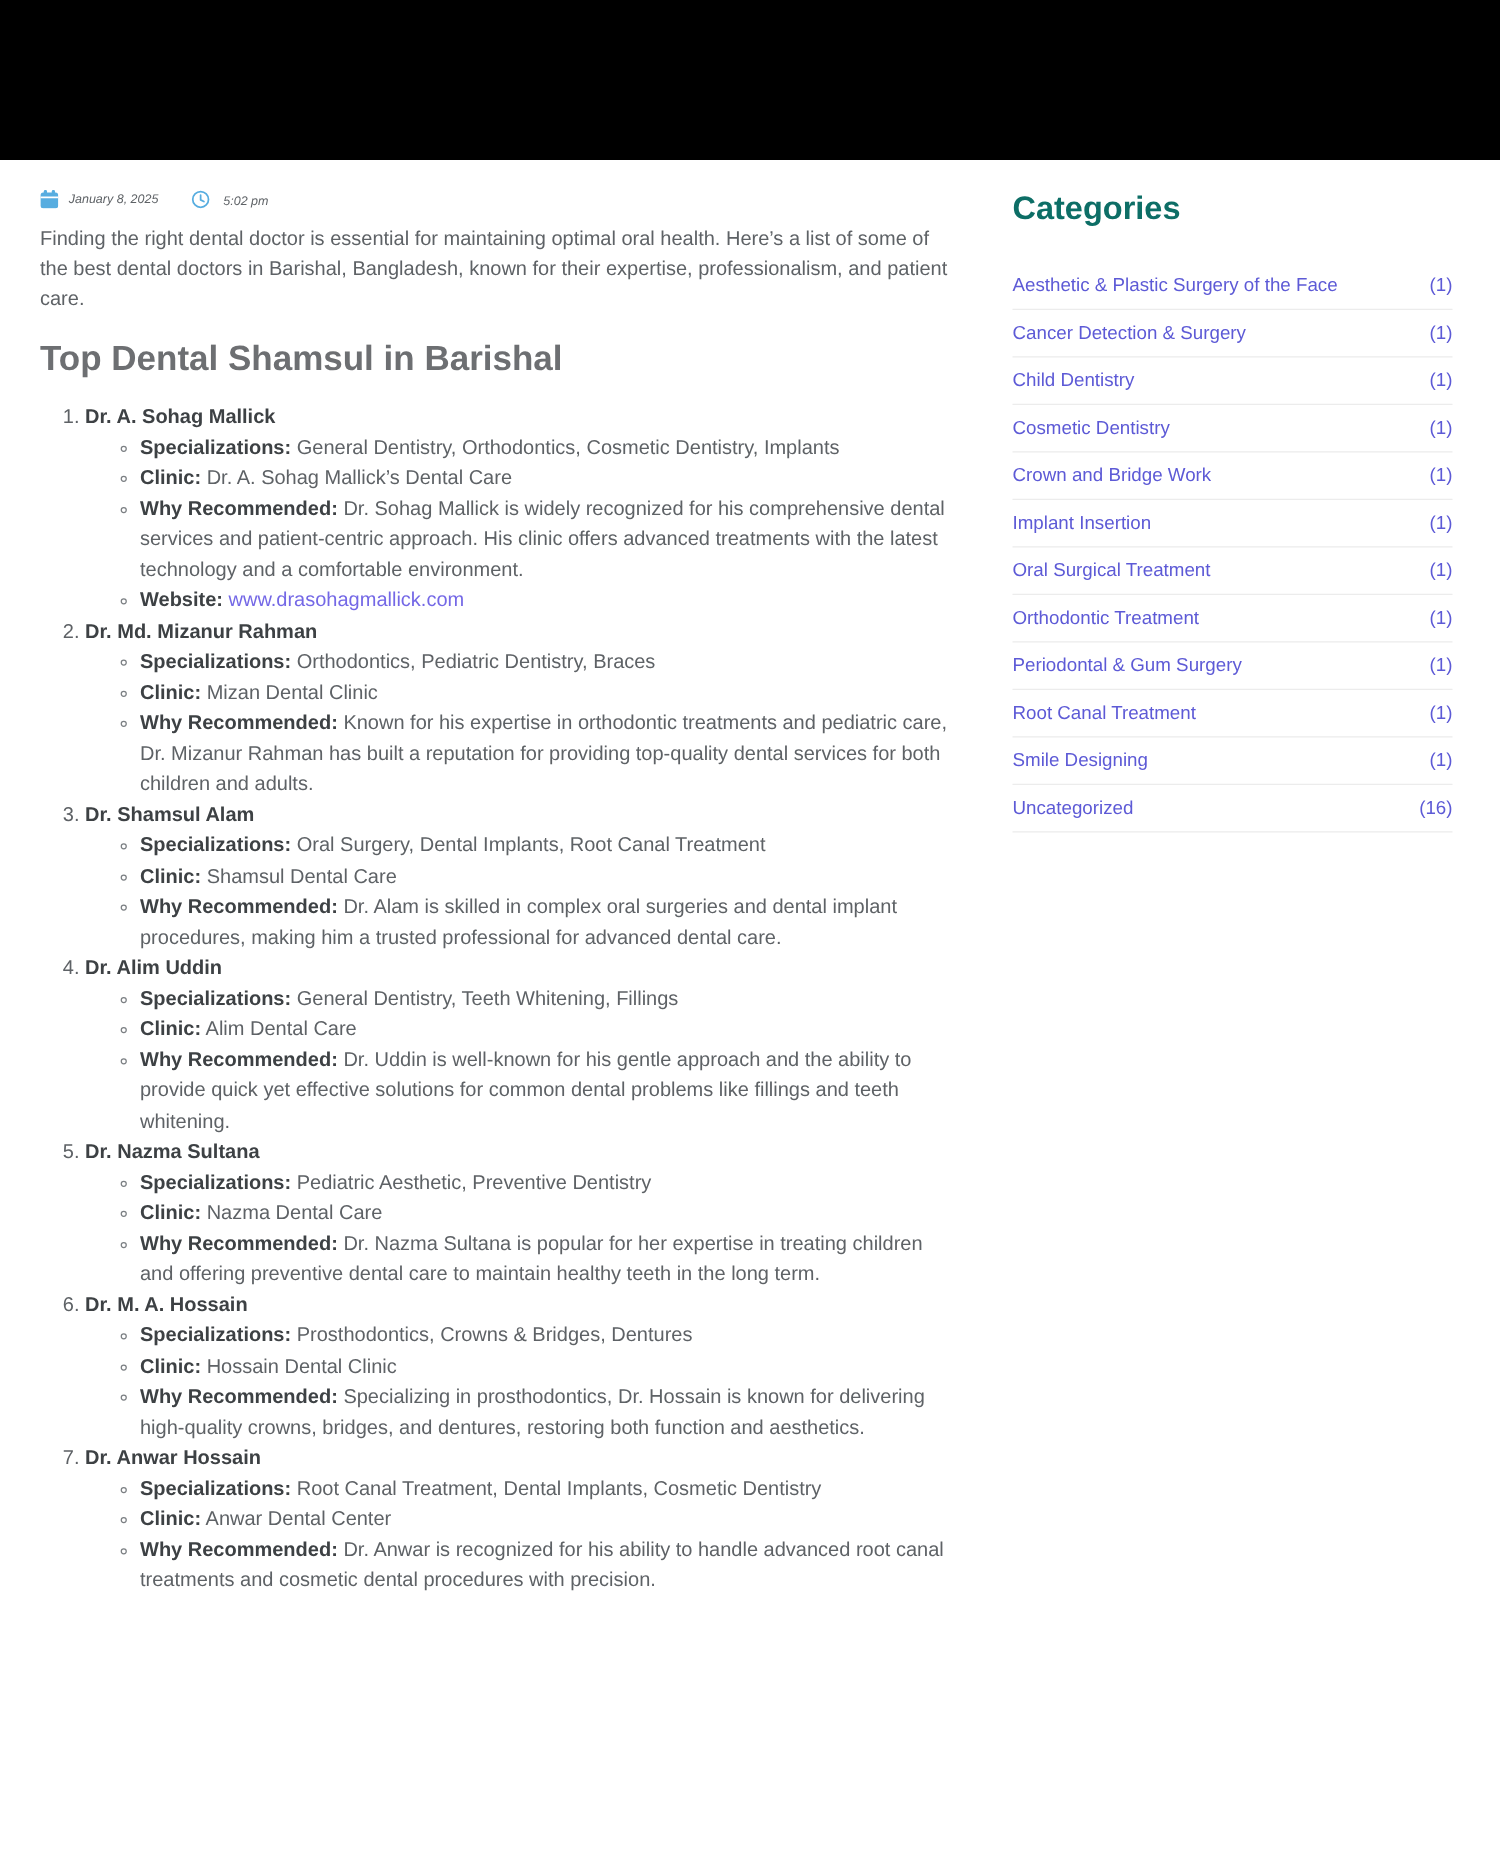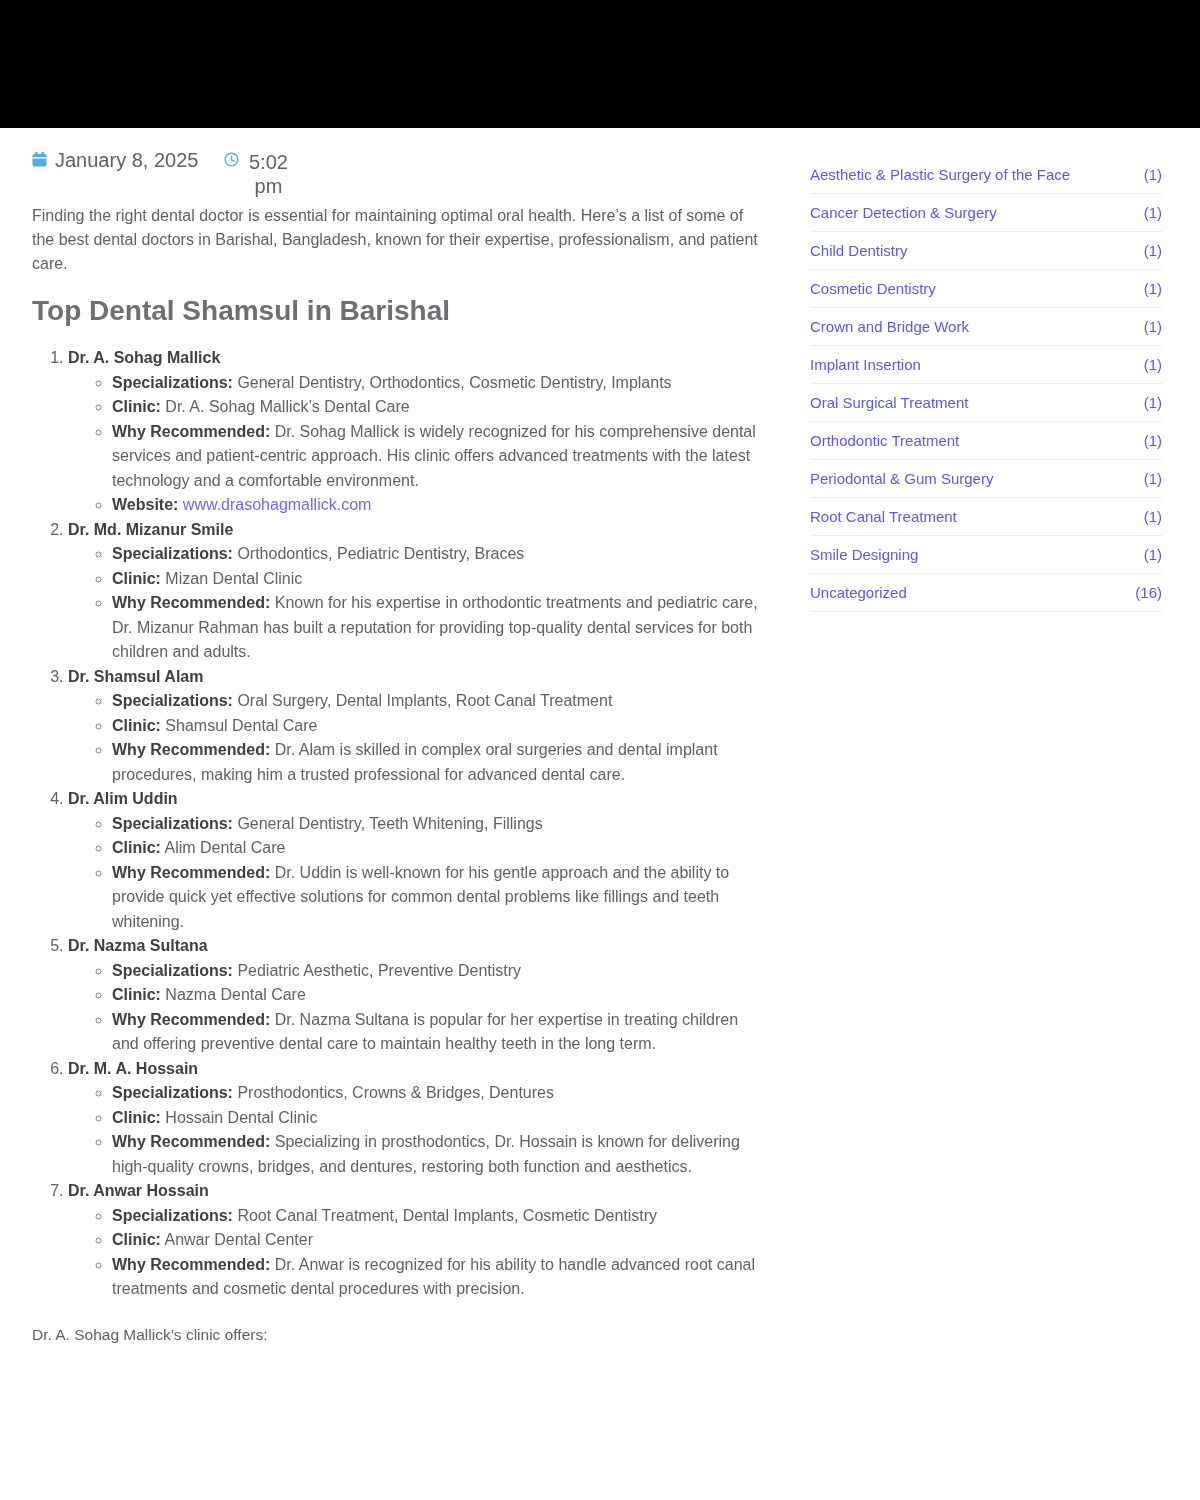--- a/index.html
+++ b/index.html
@@ -24,21 +24,21 @@
   }
   .top-bar{height:128px;width:100%;background:var(--header-bg);}
   .container{display:flex;padding:0 32px;}
   .main{width:736px;margin-right:42px;flex:none;}
   .sidebar{width:352px;flex:none;}
 
   h1.page-title{
     font-size:37px;line-height:44px;font-weight:700;
     color:var(--title-green);margin:24px 0 0;
   }
-  .meta{display:flex;margin-top:22px;font-size:20px;color:var(--body-text);}
+  .meta{display:flex;margin-top:22px;font-size:10px;color:var(--body-text);font-style:italic;}
   .meta-item{display:flex;align-items:flex-start;}
   .meta-item .icon{color:var(--meta-icon-blue);display:block;margin-top:2px;}
   .meta-item .icon svg{display:block;}
   .meta-date-text{margin-left:8px;line-height:20px;}
   .meta-item.time{margin-left:26px;}
   .time-text{display:inline-block;width:44px;text-align:center;margin-left:7px;line-height:24px;}
 
   p.intro{margin:6px 0 0;font-size:16px;line-height:24px;}
   h2.section-title{
     font-size:28px;line-height:34px;font-weight:700;
@@ -113,21 +113,21 @@
     <span class="doc-name">Dr. A. Sohag Mallick</span>
     <ul class="doc-details">
       <li><strong>Specializations:</strong> <span>General Dentistry, Orthodontics, Cosmetic Dentistry, Implants</span></li>
       <li><strong>Clinic:</strong> <span>Dr. A. Sohag Mallick’s Dental Care</span></li>
       <li><strong>Why Recommended:</strong> <span>Dr. Sohag Mallick is widely recognized for his comprehensive dental services and patient-centric approach. His clinic offers advanced treatments with the latest technology and a comfortable environment.</span></li>
       <li><strong>Website:</strong> <a class="site-link">www.drasohagmallick.com</a></li>
     </ul>
   </li>
 
   <li>
-    <span class="doc-name">Dr. Md. Mizanur Smile</span>
+    <span class="doc-name">Dr. Md. Mizanur Rahman</span>
     <ul class="doc-details">
       <li><strong>Specializations:</strong> <span>Orthodontics, Pediatric Dentistry, Braces</span></li>
       <li><strong>Clinic:</strong> <span>Mizan Dental Clinic</span></li>
       <li><strong>Why Recommended:</strong> <span>Known for his expertise in orthodontic treatments and pediatric care, Dr. Mizanur Rahman has built a reputation for providing top-quality dental services for both children and adults.</span></li>
 
     </ul>
   </li>
 
   <li>
     <span class="doc-name">Dr. Shamsul Alam</span>
@@ -173,24 +173,24 @@
     <span class="doc-name">Dr. Anwar Hossain</span>
     <ul class="doc-details">
       <li><strong>Specializations:</strong> <span>Root Canal Treatment, Dental Implants, Cosmetic Dentistry</span></li>
       <li><strong>Clinic:</strong> <span>Anwar Dental Center</span></li>
       <li><strong>Why Recommended:</strong> <span>Dr. Anwar is recognized for his ability to handle advanced root canal treatments and cosmetic dental procedures with precision.</span></li>
 
     </ul>
   </li>
 </ol>
 
-    <p class="offers">Dr. A. Sohag Mallick’s clinic offers:</p>
   </main>
 
   <aside class="sidebar">
+    <h2 class="sidebar-title">Categories</h2>
     <ul class="cat-list">
   <li class="cat-item">
     <a class="cat-link">Aesthetic &amp; Plastic Surgery of the Face</a>
     <span class="cat-count">(1)</span>
   </li>
 
   <li class="cat-item">
     <a class="cat-link">Cancer Detection &amp; Surgery</a>
     <span class="cat-count">(1)</span>
   </li>

